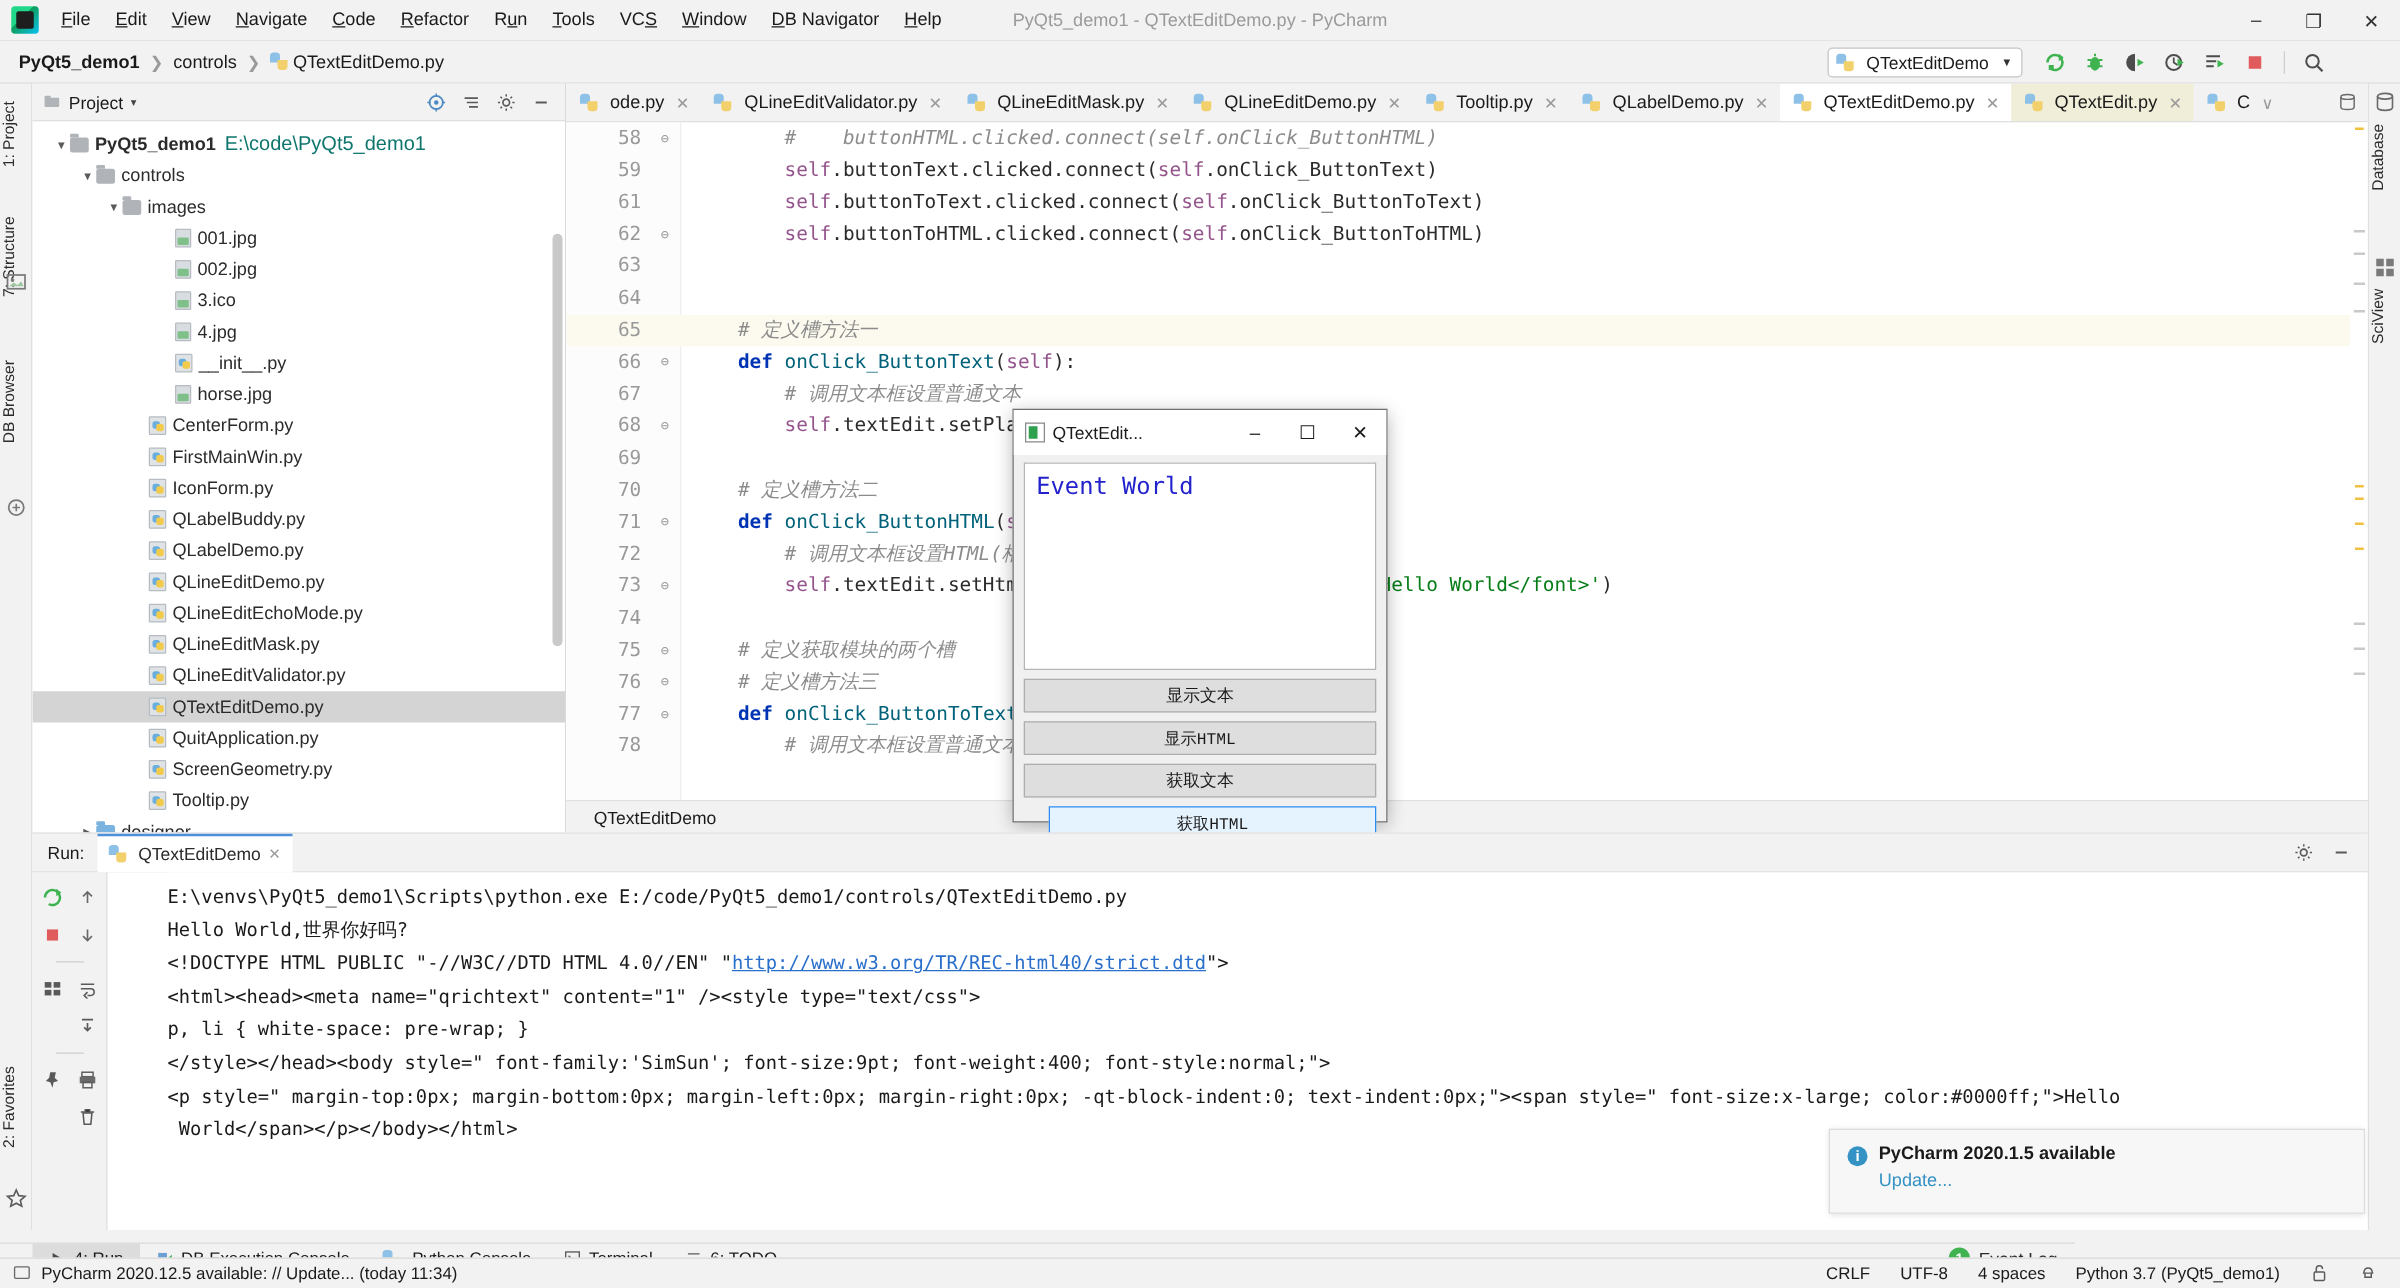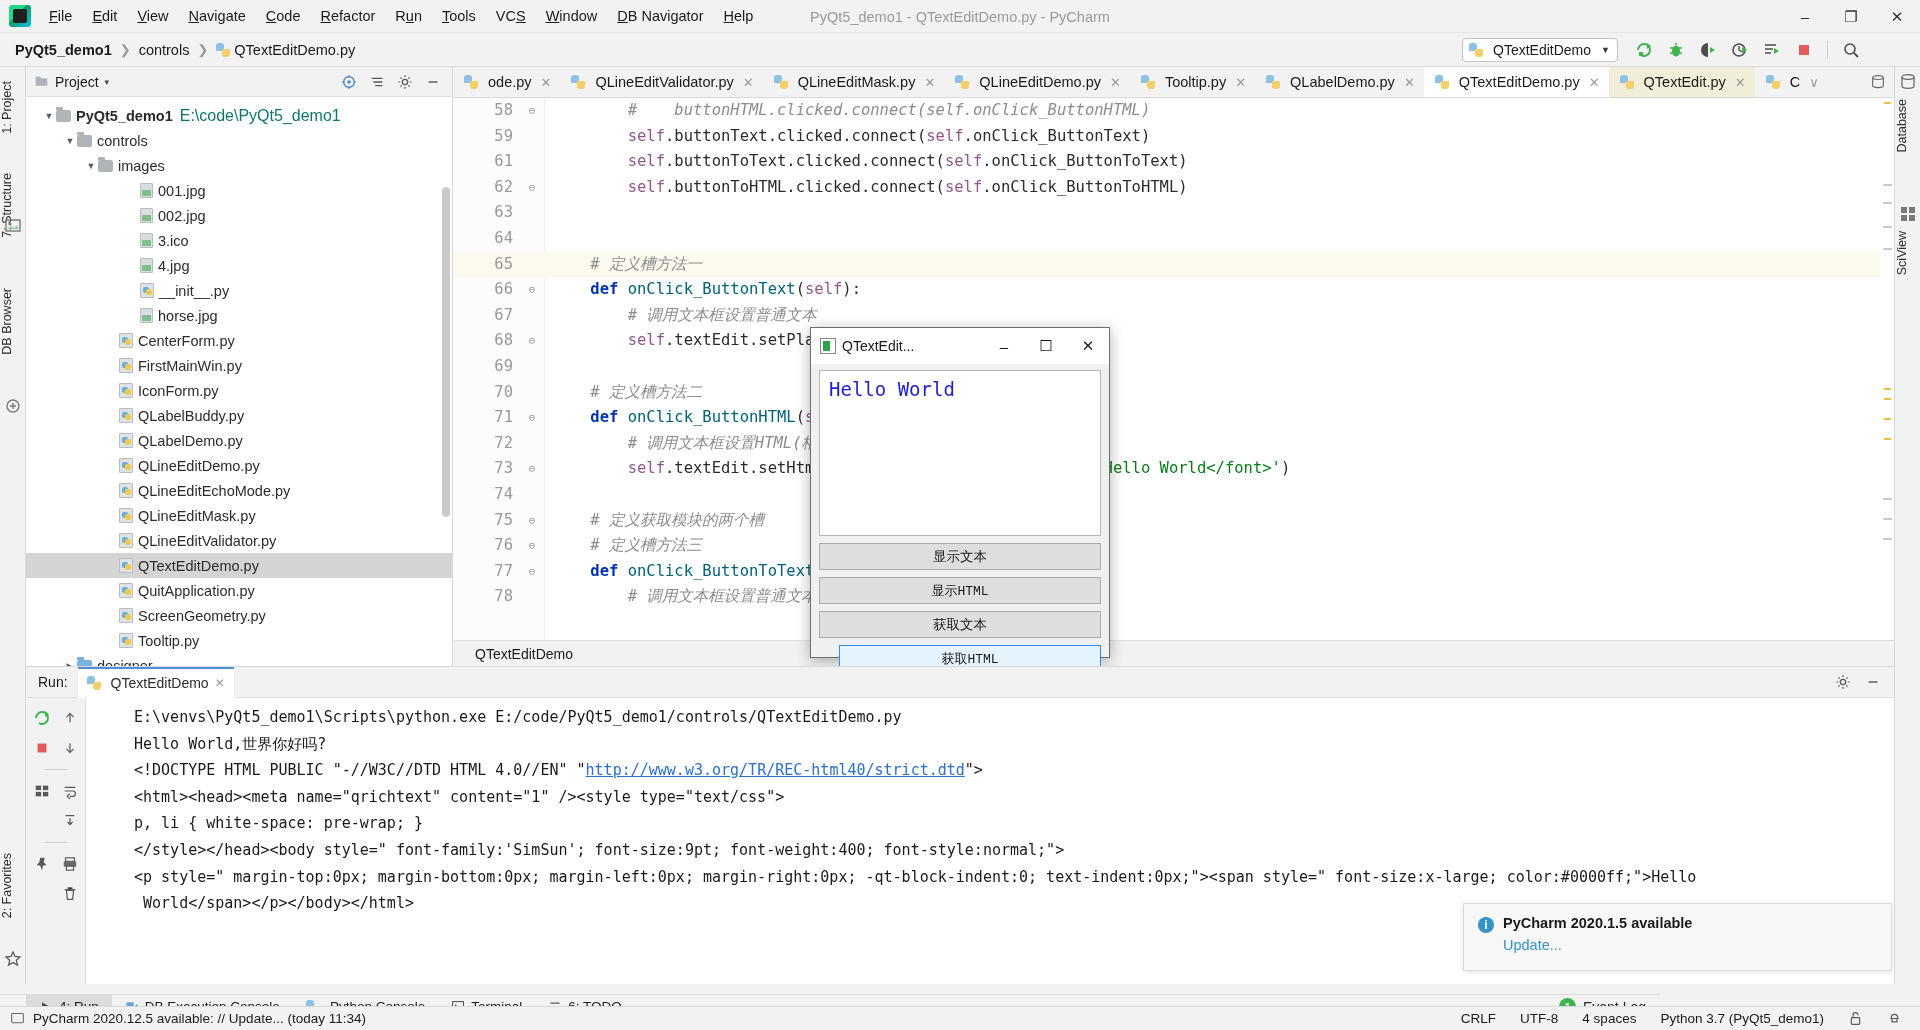--- a/index.html
+++ b/index.html
@@ -666,21 +666,21 @@
     <div class="qt-title">
       <div class="qt-ic"></div>
       <span class="qt-name">QTextEdit...</span>
       <div class="qt-wbtns">
         <div class="qt-wb">–</div>
         <div class="qt-wb">☐</div>
         <div class="qt-wb close">✕</div>
       </div>
     </div>
     <div class="qt-body">
-      <div class="qt-text">Hello World</div>
+      <div class="qt-text">Event World</div>
       <div class="qt-btn">显示文本</div>
       <div class="qt-btn mono">显示HTML</div>
       <div class="qt-btn">获取文本</div>
       <div class="qt-btn mono focus">获取HTML</div>
     </div>
   </div>
 
   <div class="run-panel">
     <div class="run-head">
       <span class="run-label">Run:</span>

